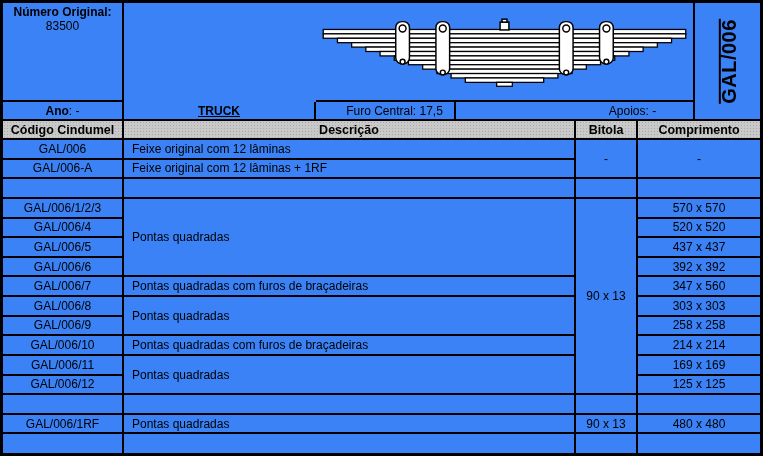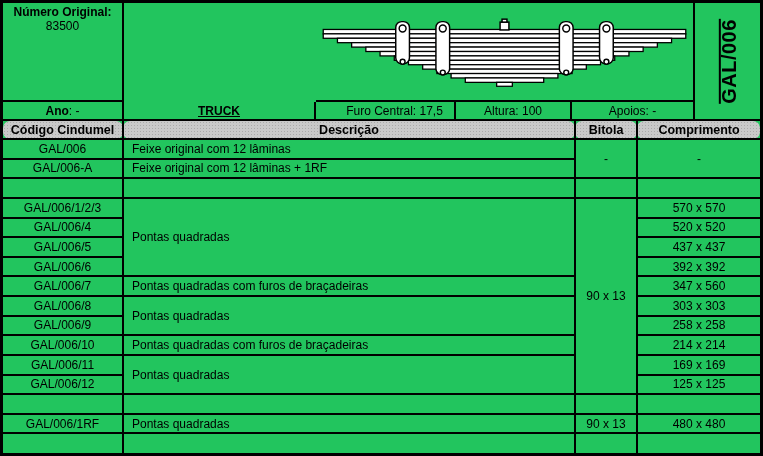--- a/index.html
+++ b/index.html
@@ -1,18 +1,18 @@
 <!DOCTYPE html>
 <html><head>
 <meta charset="utf-8">
 <style>
   html,body { margin:0; padding:0; background:#f2f2f2; }
   .sheet {
     width:763px; height:456px; box-sizing:border-box;
-    border:3px solid #000; background:#22c55e;
+    border:3px solid #000; background:#3b82f6;
     font-family:"Liberation Sans", sans-serif; color:#000;
     display:flex; flex-direction:column; overflow:hidden;
     position:relative;
   }
   
   .topgrid {
     display:grid;
     grid-template-columns:121px 192px 140px 116px 123px 65px;
     grid-template-rows:99px 17px;
     border-bottom:2px solid #000;
@@ -43,21 +43,21 @@
   table { border-collapse:collapse; table-layout:fixed; width:757px; flex:1 1 auto; font-size:12px; }
   th, td {
     border:2px solid #000; height:17px; padding:0 2px;
     overflow:hidden; white-space:nowrap; box-sizing:border-box;
   }
   thead th {
     border-top:none; height:18px;
     background-color:#c9c9c9;
     background-image:radial-gradient(#a9a9a9 0.8px, rgba(0,0,0,0) 0.9px);
     background-size:3px 3px;
-    font-size:12.5px; font-weight:bold; text-align:center;border-radius:7px;
+    font-size:12.5px; font-weight:bold; text-align:center;
   }
   td.codigo { border-left:none; text-align:center; }
   th.codigo { border-left:none; }
   td.comp   { border-right:none; text-align:center; }
   th.comp   { border-right:none; }
   td.desc   { text-align:left; padding-left:8px; }
   td.bitola { text-align:center; }
   tr.last td { border-bottom:none; }
   
   svg .ln { fill:#fff; stroke:#000; stroke-width:1.3; }
@@ -114,21 +114,20 @@
     <div class="tg c-gal">
       <span>GAL/006</span>
     </div>
 
     <div class="tg br row2 c-truck">TRUCK</div>
     <div class="tg br row2 c-ano">
       <span class="lbl">Ano</span>
         <span>: -</span>
     </div>
     <div class="tg br row2 c-furo">Furo Central: 17,5</div>
-    <div class="tg br row2 c-alt">Altura: 100</div>
     <div class="tg br row2 c-apo">Apoios: -</div>
   </div>
 
   <table>
     <colgroup>
       <col style="width:120px">
         <col style="width:452px">
         <col style="width:62px">
         <col style="width:123px">
     </colgroup>

